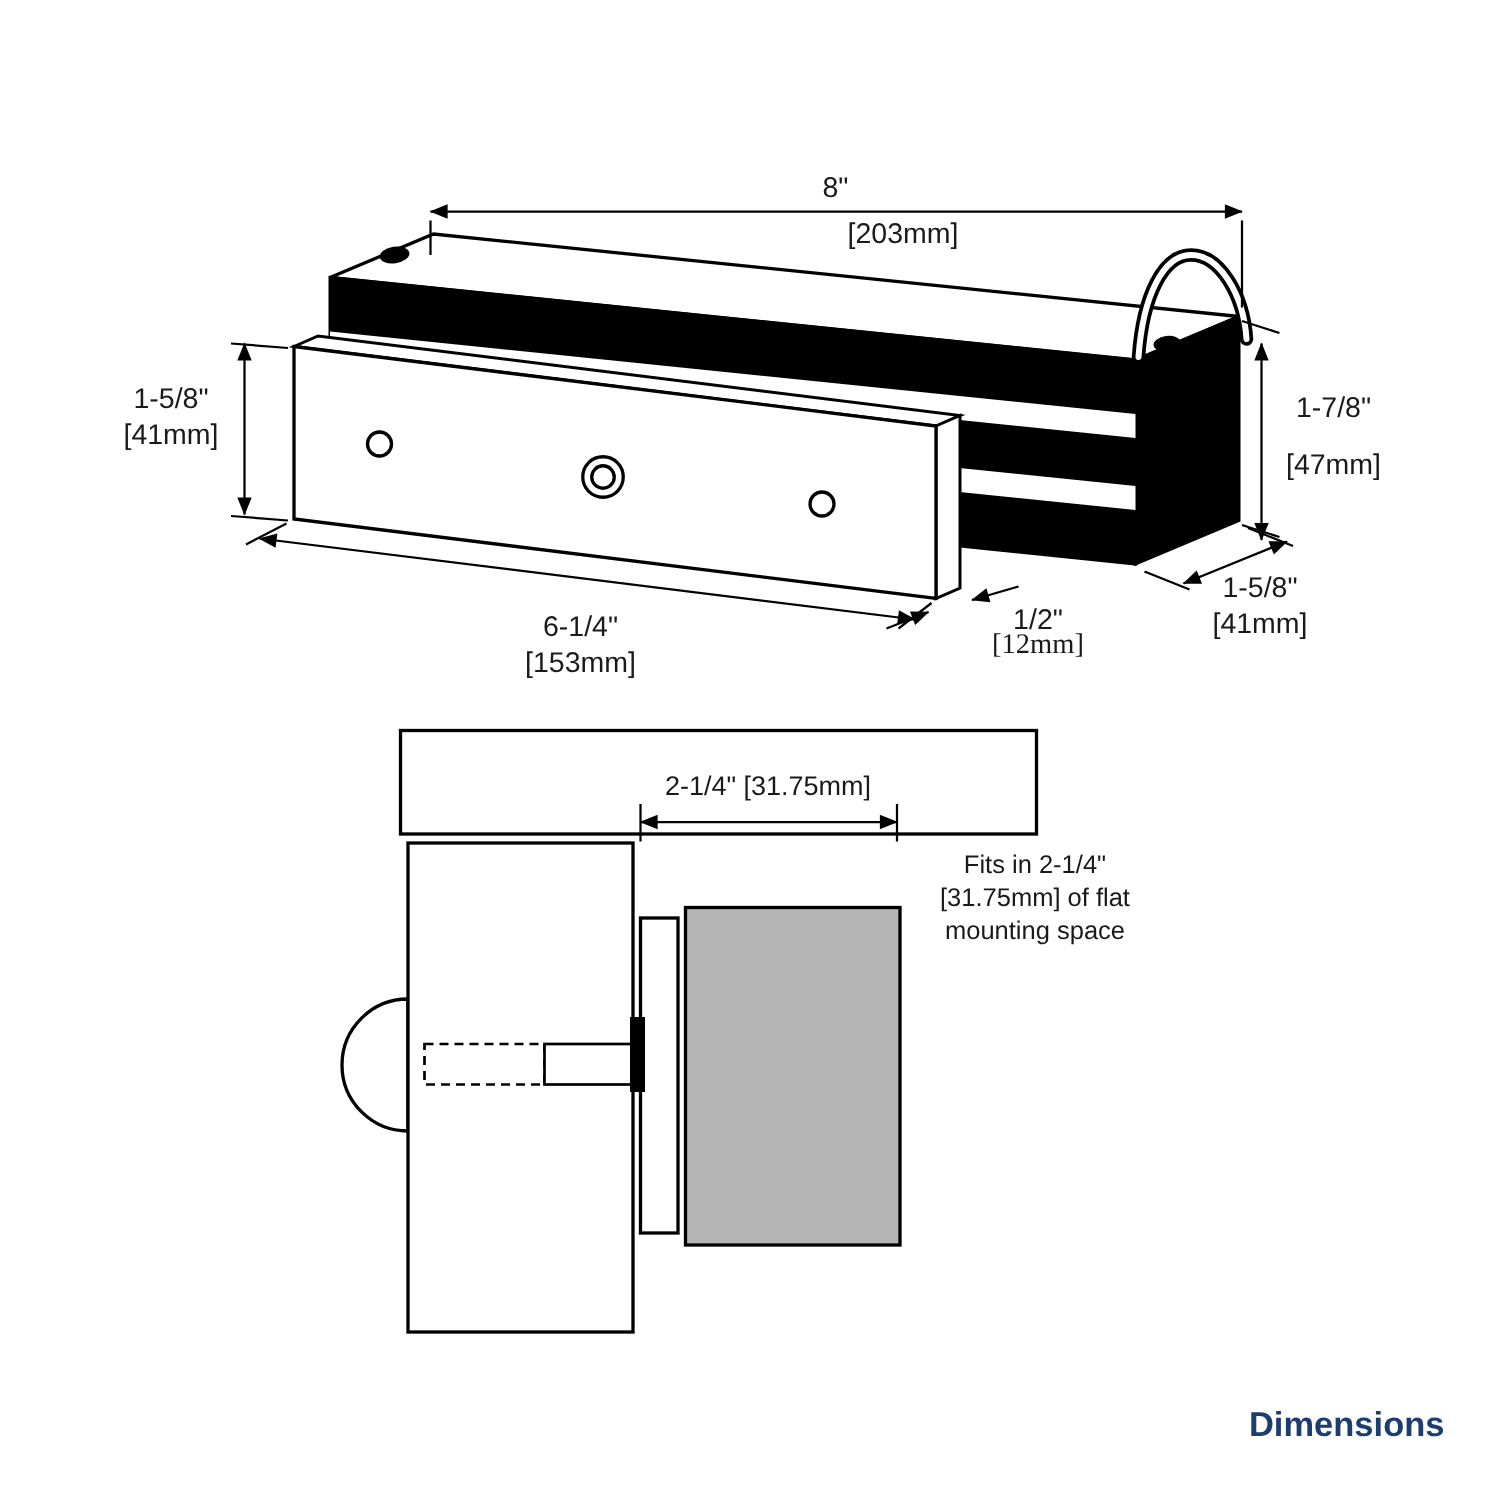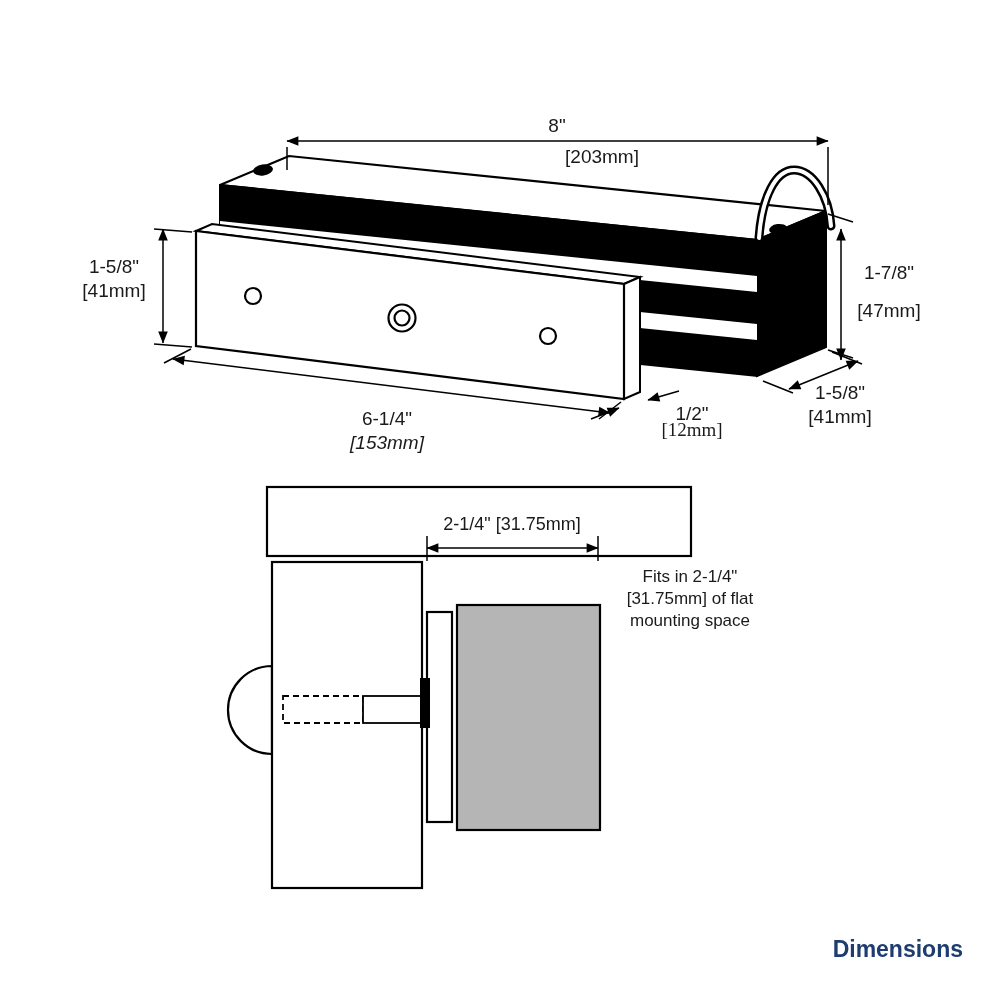--- a/index.html
+++ b/index.html
@@ -128,21 +128,21 @@
   <div class="lbl" style="left:557px;top:115px;">8"</div>
   <div class="lbl" style="left:557px;top:146px;margin-left:45px;">[203mm]</div>
 
   <div class="lbl" style="left:114px;top:256px;">1-5/8"</div>
   <div class="lbl" style="left:114px;top:280px;">[41mm]</div>
 
   <div class="lbl" style="left:889px;top:262px;">1-7/8"</div>
   <div class="lbl" style="left:889px;top:286px;margin-top:14px;">[47mm]</div>
 
   <div class="lbl" style="left:387px;top:408px;">6-1/4"</div>
-  <div class="lbl" style="left:387px;top:432px;font-style:italic;">[153mm]</div>
+  <div class="lbl" style="left:387px;top:432px;">[153mm]</div>
 
   <div class="lbl" style="left:692px;top:403px;">1/2"</div>
   <div class="lbl" style="left:692px;top:419px;font-family:Liberation Serif, serif;">[12mm]</div>
 
   <div class="lbl" style="left:840px;top:382px;">1-5/8"</div>
   <div class="lbl" style="left:840px;top:406px;">[41mm]</div>
 
   <div class="lbl small" style="left:512px;top:513px;">2-1/4" [31.75mm]</div>
 
   <div class="lbl note" style="left:690px;top:566px;">

